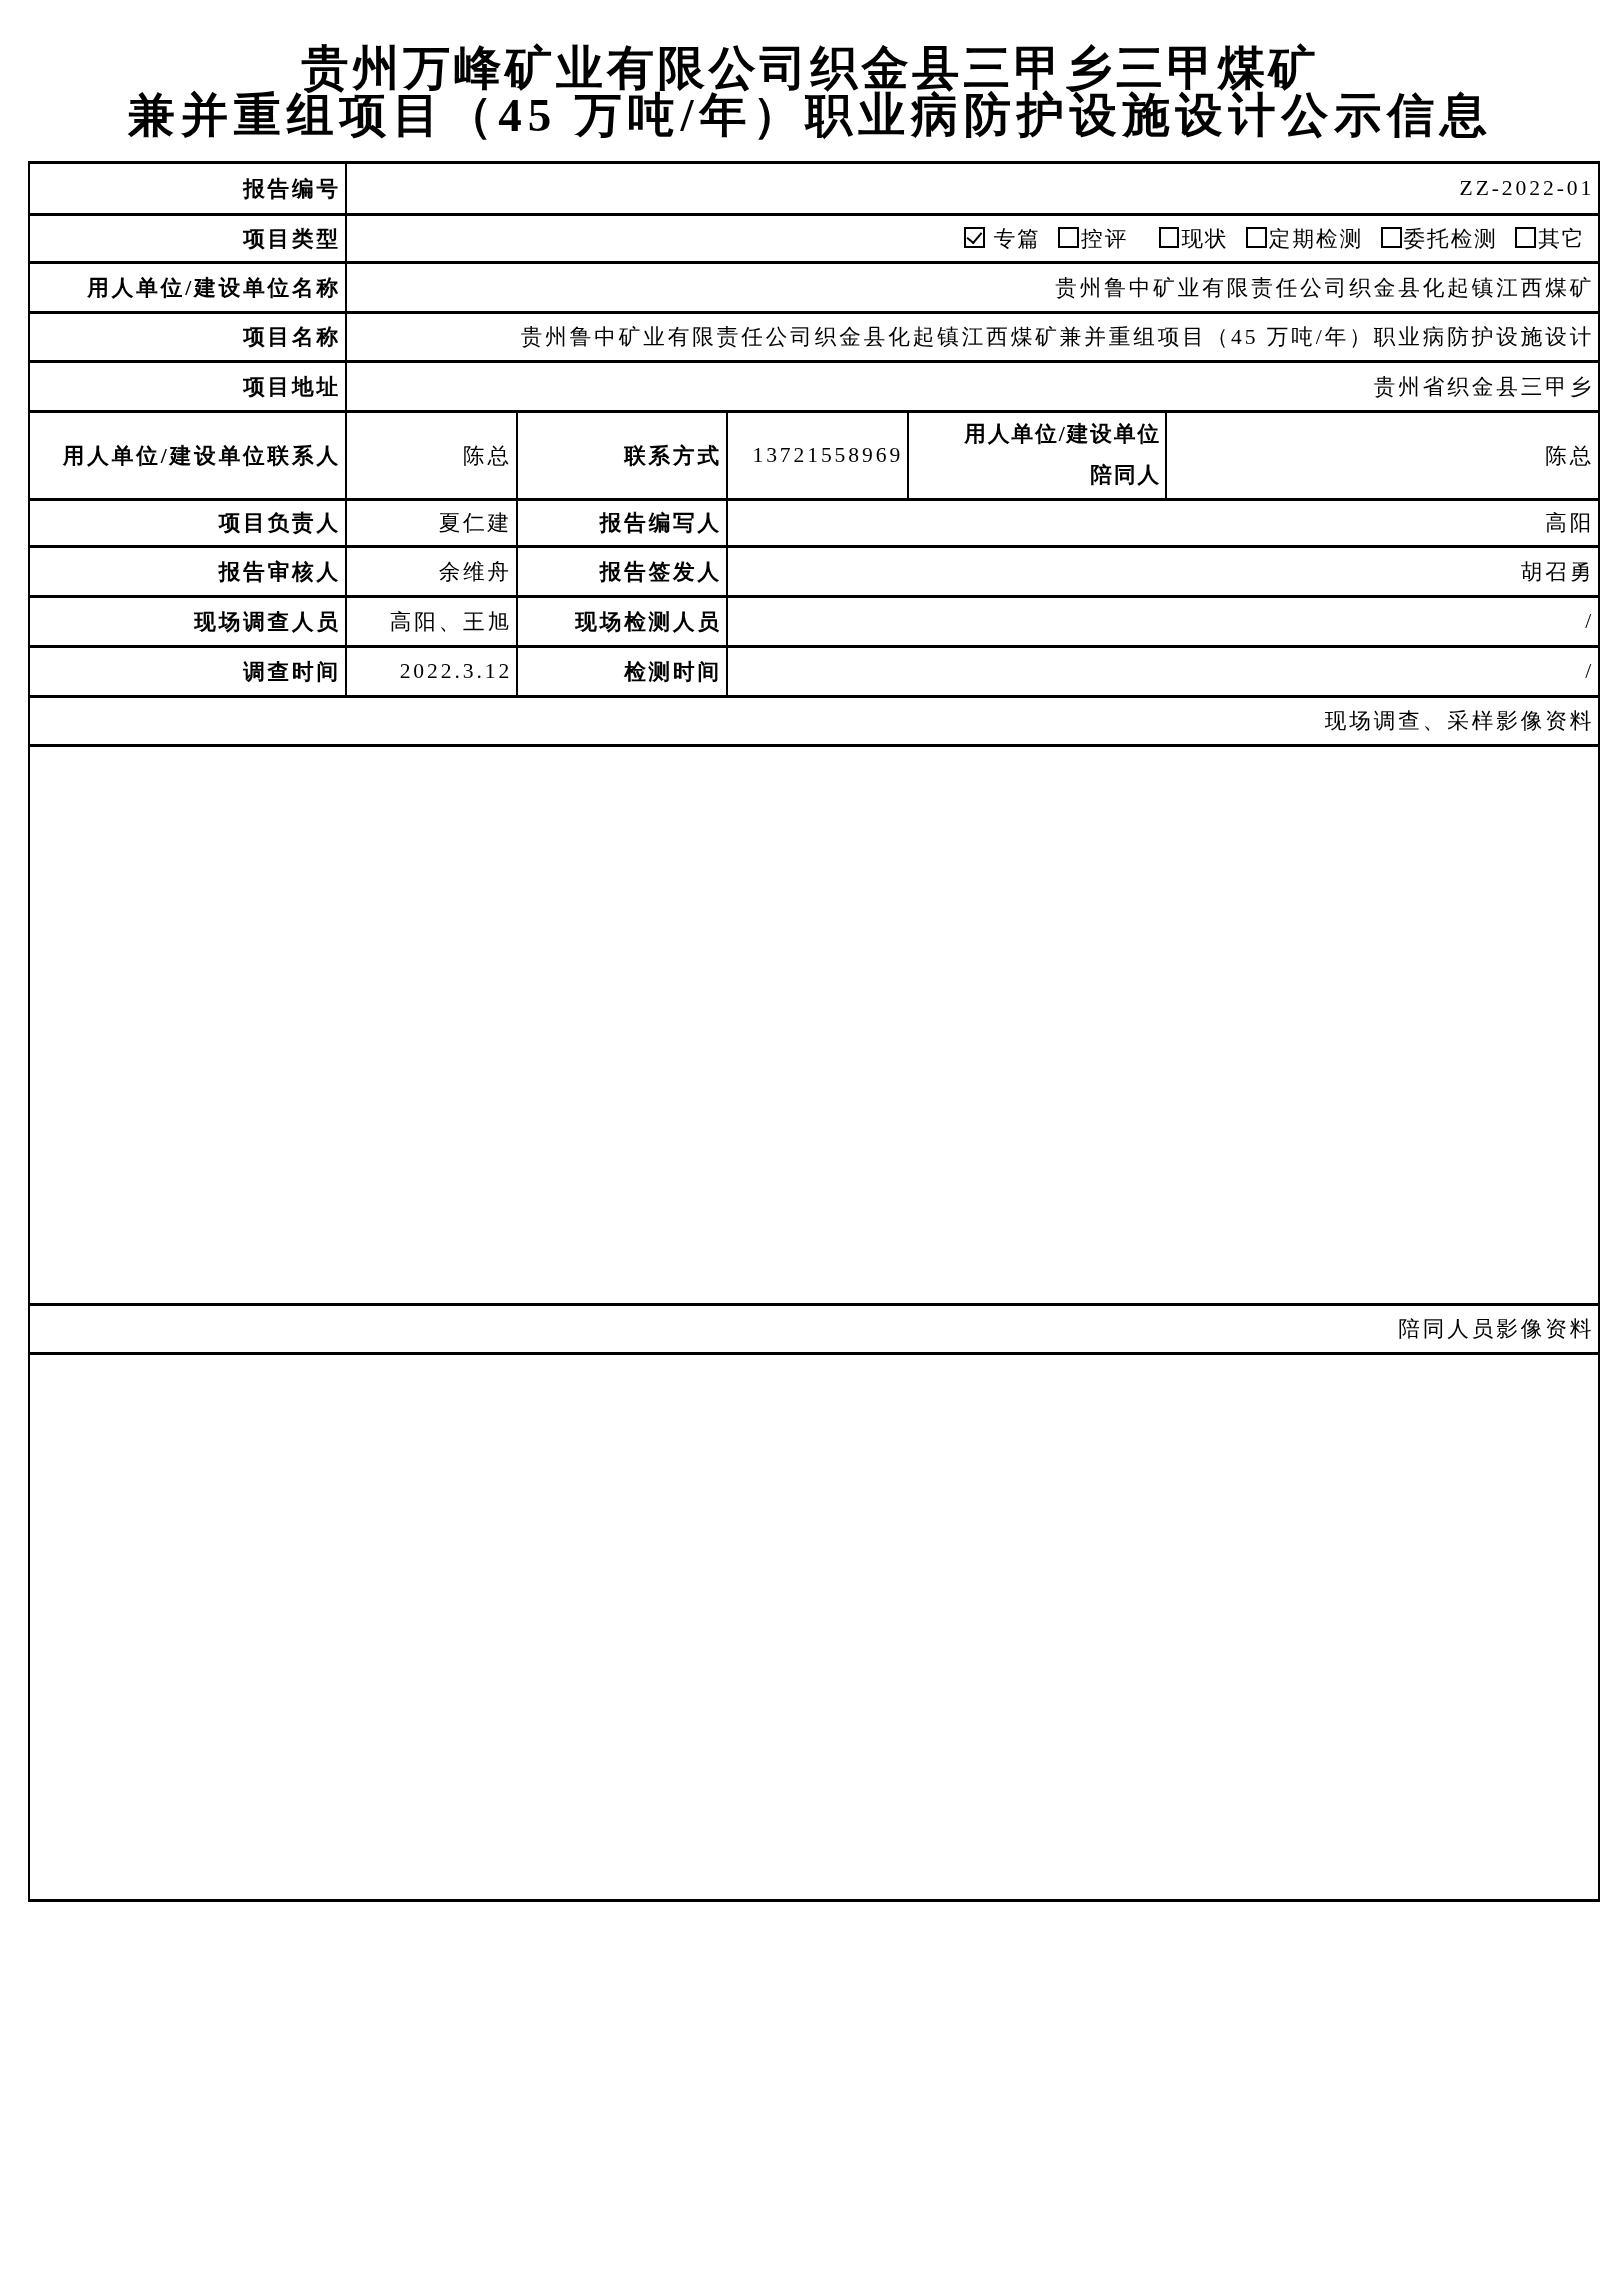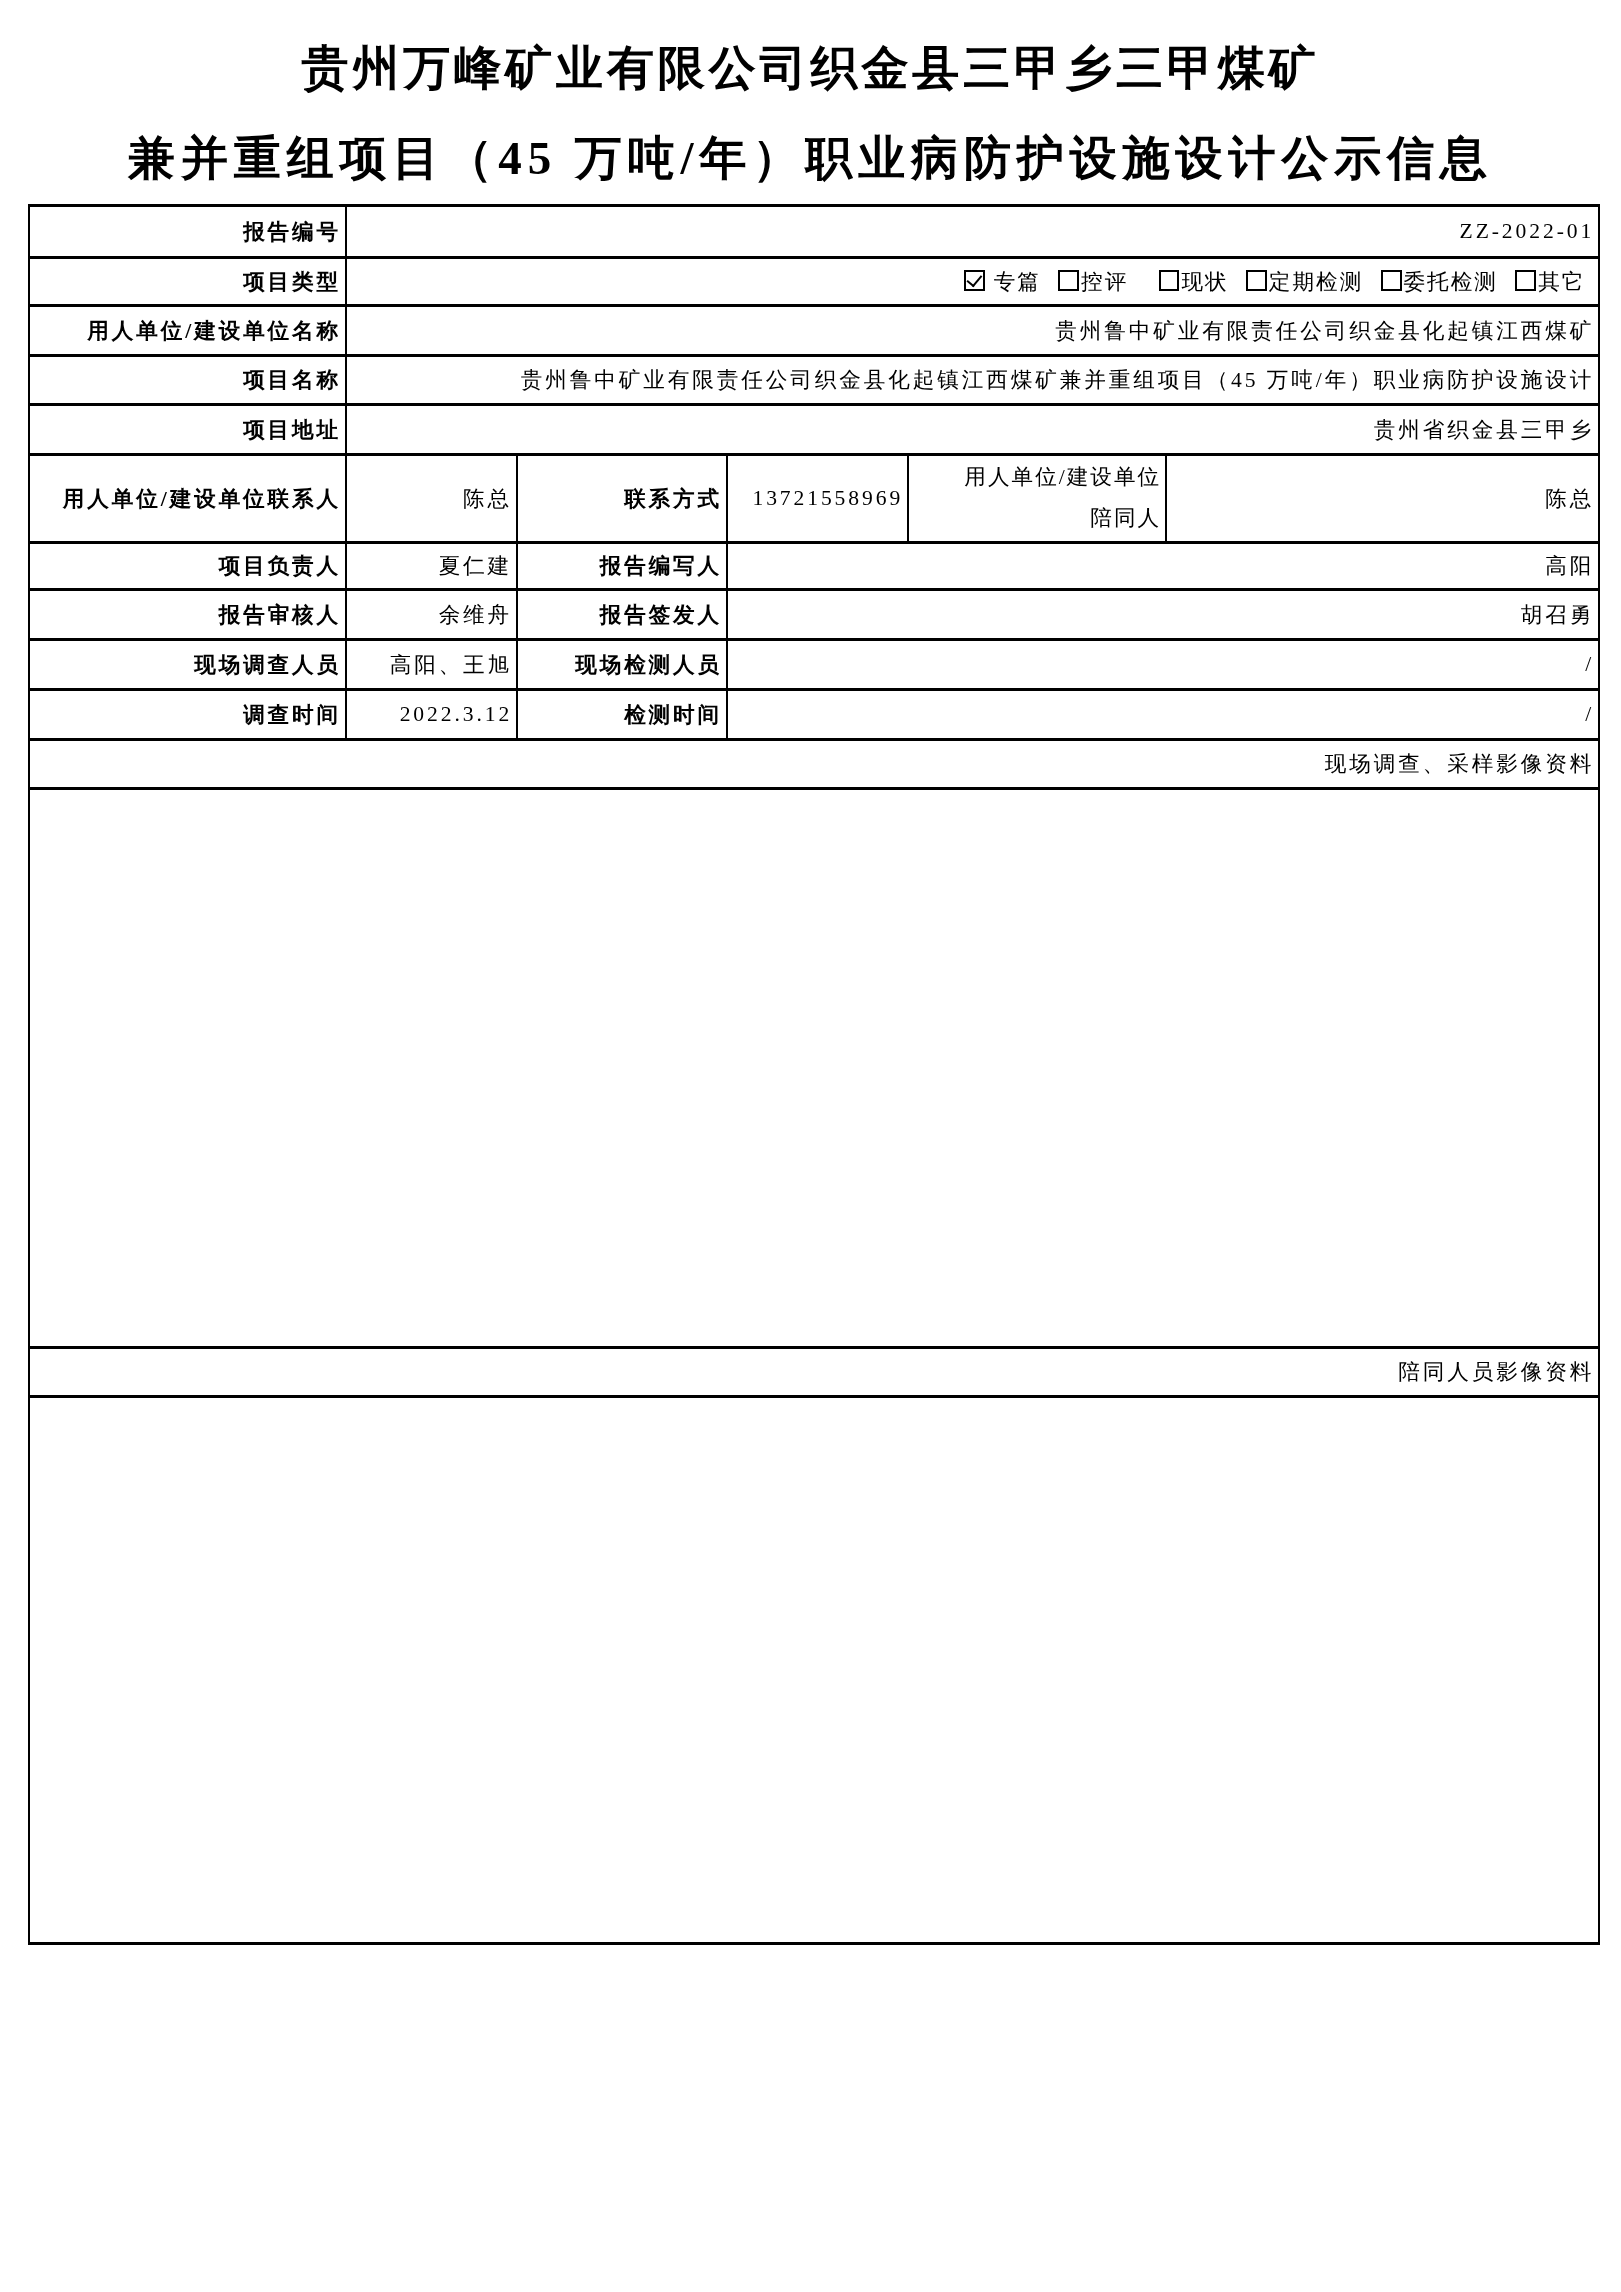--- a/index.html
+++ b/index.html
@@ -7,21 +7,21 @@
     width:1621px;height:2293px;background:#ffffff;color:#000000;
     font-family:"Liberation Serif","DejaVu Serif",serif;
     -webkit-font-smoothing:antialiased;
   }
   .page{position:relative;width:1621px;height:2264px;overflow:hidden;}
   .title-l1{
     padding-top:45px;text-align:center;font-weight:bold;
     font-size:47px;line-height:1;letter-spacing:3.9px;white-space:nowrap;
   }
   .title-l2{
-    margin-top:43px;text-align:center;font-weight:bold;
+    text-align:center;font-weight:bold;
     font-size:47px;line-height:1;letter-spacing:5.9px;white-space:nowrap;
   }
   table.form{
     margin:21.6px 0 0 28px;width:1569px;
     border-collapse:collapse;table-layout:fixed;
     border:2.9px solid #000;
   }
   table.form td{
     border:2.9px solid #000;
     border-top-width:3.9px;border-bottom-width:3.9px;
@@ -39,21 +39,21 @@
   .cb{
     display:inline-block;width:16.7px;height:16.7px;border:2px solid #000;
     vertical-align:-2px;margin-right:2px;position:relative;background:#fff;
   }
   .cb.lead{margin-right:8.8px;}
   .cb.checked::after{
     content:"";position:absolute;left:3.9px;top:0px;width:6.9px;height:11.8px;
     border-right:2.9px solid #000;border-bottom:2.9px solid #000;
     transform:rotate(40deg);
   }
-  .twoline div{line-height:1.9;font-weight:normal;letter-spacing:2px;}
+  .twoline div{line-height:1.9;font-weight:bold;letter-spacing:2px;}
 </style>
 </head>
 <body>
 
 <div class="page">
 
   <div class="title-l1">贵州万峰矿业有限公司织金县三甲乡三甲煤矿</div>
   <div class="title-l2">兼并重组项目（45 万吨/年）职业病防护设施设计公示信息</div>
 
   <table class="form">

